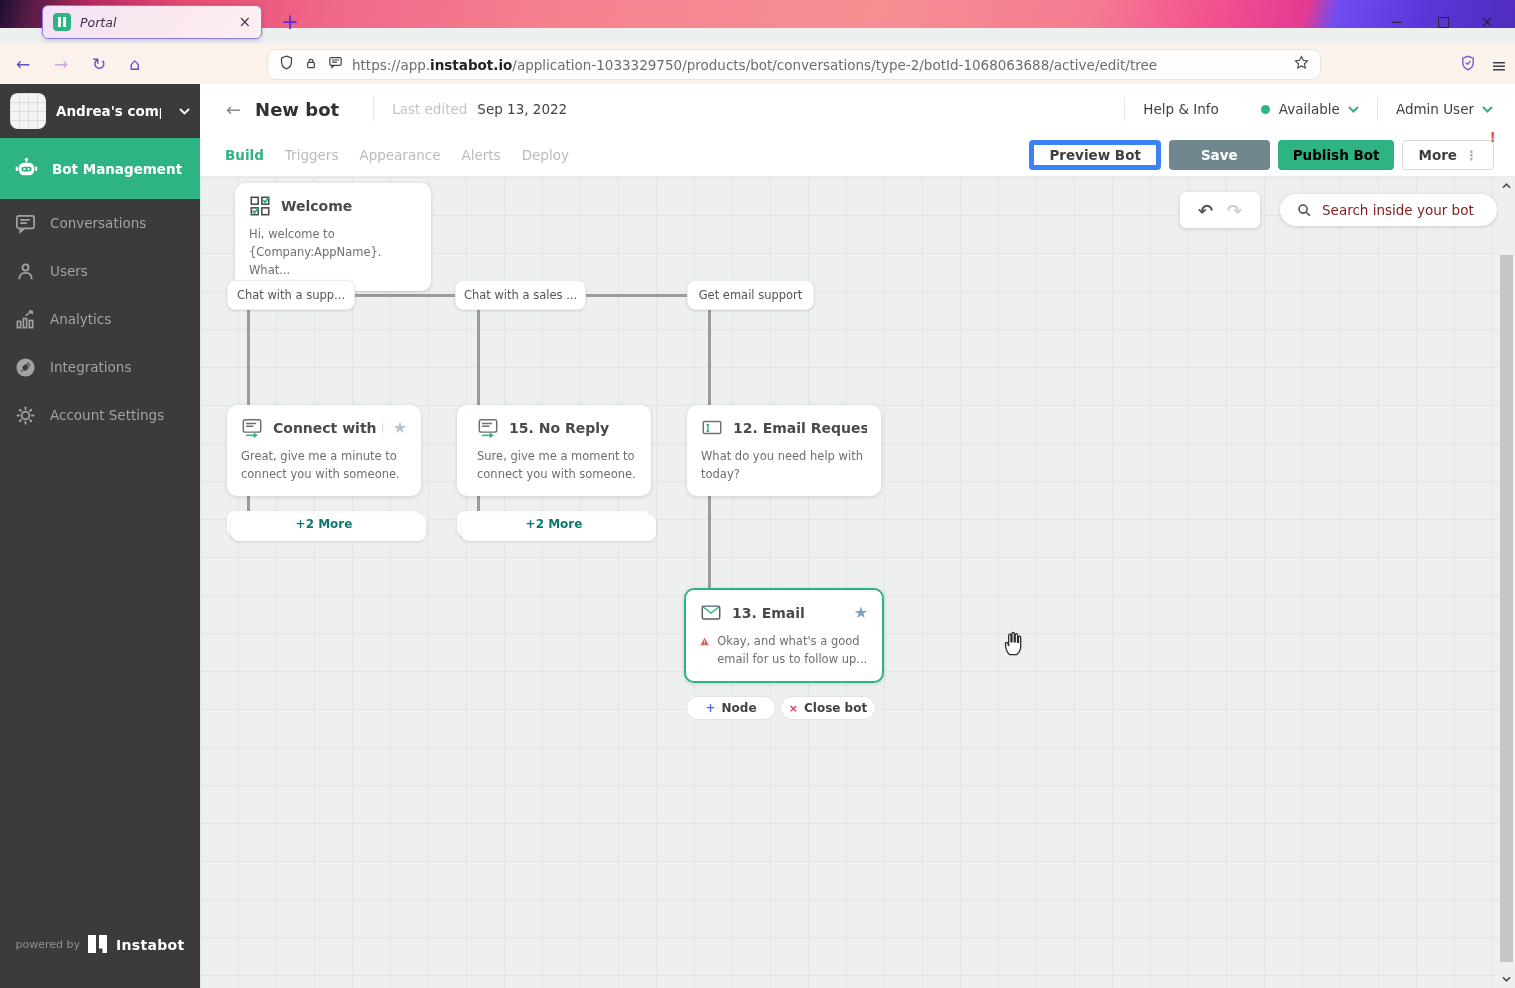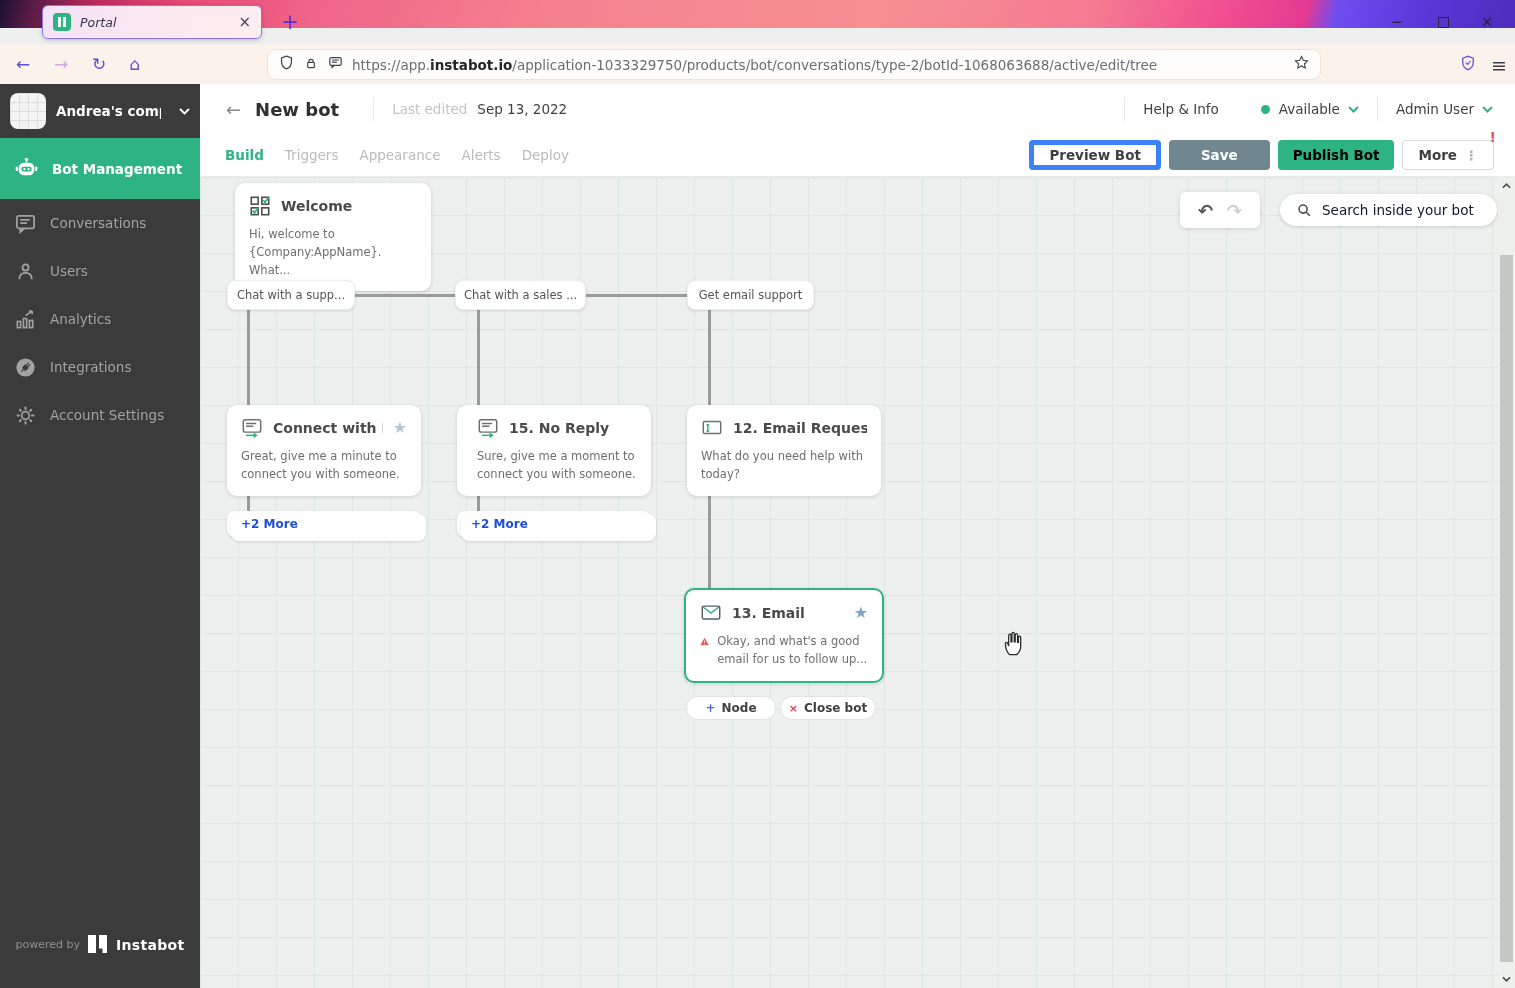--- a/index.html
+++ b/index.html
@@ -79,37 +79,37 @@
   .line { position:absolute; background:#9b9b9b; z-index:1; }
   .card { position:absolute; background:#fff; border-radius:10px; box-shadow:0 1px 4px rgba(0,0,0,.14); padding:12px 14px; z-index:2; }
   .card-title-row { display:flex; align-items:center; gap:10px; }
   .card-title { font-size:14px; font-weight:600; color:#4a4a4a; white-space:nowrap; flex:1; overflow:hidden; }
   .card-body { font-size:11.5px; color:#6f6f6f; line-height:1.55; margin-top:9px; }
   .pill { position:absolute; background:#fff; border-radius:8px; box-shadow:0 1px 3px rgba(0,0,0,.13); border:1px solid #eee;
     font-size:11.5px; color:#555; display:flex; align-items:center; justify-content:center; height:30px; z-index:2; white-space:nowrap; }
   .star { font-size:16px; color:#b9c3cc; line-height:1; }
   .star.blue { color:#7aa3c4; }
   .more-stack { position:absolute; height:26px; background:#fff; border-radius:8px; box-shadow:0 1px 3px rgba(0,0,0,.13);
-    display:flex; align-items:center; padding:0 14px; font-size:12px; color:#1d4ed8; font-weight:600; z-index:2; }
+    display:flex; align-items:center; padding:0 14px; font-size:12px; color:#0f766e; font-weight:600; z-index:2;justify-content:center; }
   .more-stack::before { content:""; position:absolute; left:4px; right:-5px; top:3px; bottom:-4px; background:#fff;
     border-radius:8px; box-shadow:0 1px 3px rgba(0,0,0,.12); z-index:-1; }
   .email-node { border:2px solid #2eb482; }
   .warn-row { display:flex; gap:8px; margin-top:9px; }
   .warn-row .card-body { margin-top:0; }
   .small-pill { position:absolute; height:24px; background:#fff; border:1px solid #e3e3e3; border-radius:13px;
     display:flex; align-items:center; justify-content:center; gap:6px; font-size:12px; color:#3f3f3f; font-weight:600; z-index:2; }
   .plus-blue { color:#4a6fd8; font-weight:700; }
   .x-red { color:#e03b52; font-weight:700; font-size:11px; }
   .undo-box { position:absolute; left:980px; top:15px; width:80px; height:36px; background:#fff; border-radius:6px;
     box-shadow:0 1px 4px rgba(0,0,0,.15); display:flex; align-items:center; justify-content:center; gap:14px; z-index:3; }
   .undo-box .u { font-size:18px; color:#555; font-weight:700; }
   .undo-box .r { font-size:18px; color:#cfcfcf; font-weight:700; }
   .search-pill { position:absolute; left:1080px; top:17px; width:217px; height:32px; background:#fff; border-radius:16px;
     box-shadow:0 1px 4px rgba(0,0,0,.15); display:flex; align-items:center; gap:9px; padding:0 16px; z-index:3; }
-  .search-text { font-size:13.5px; color:#0f172a; white-space:nowrap; }
+  .search-text { font-size:13.5px; color:#7f1d1d; white-space:nowrap; }
   .vscroll { position:absolute; right:0; top:0; width:17px; height:811px; background:#eef0ee; z-index:4; }
   .vscroll .arr { position:absolute; left:0; width:17px; height:18px; display:flex; align-items:center; justify-content:center; }
   .arr-up { top:0; } .arr-dn { bottom:0; }
   .thumb { position:absolute; left:2px; width:13px; top:78px; height:707px; background:#c6c6c6; }
   .hand { position:absolute; left:800px; top:452px; z-index:5; }
 </style>
 </head>
 <body>
 
 <div class="tabbar">

